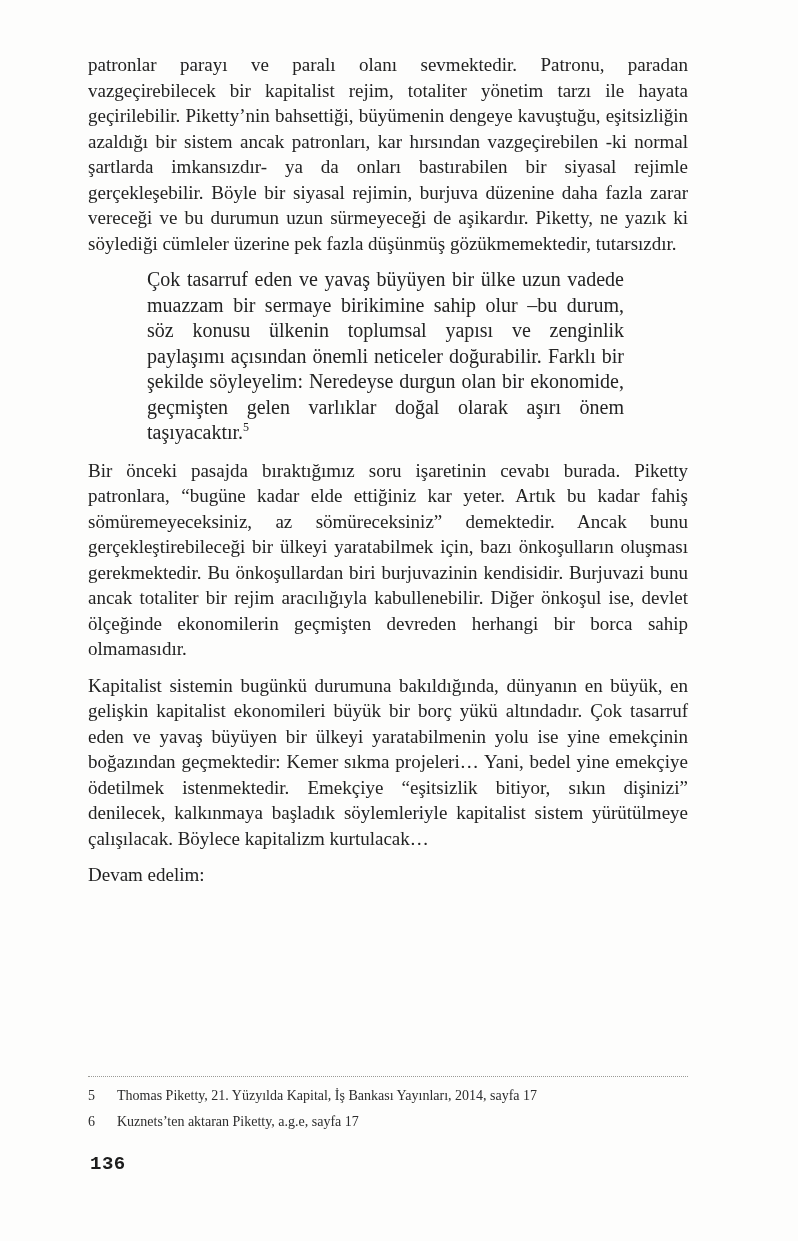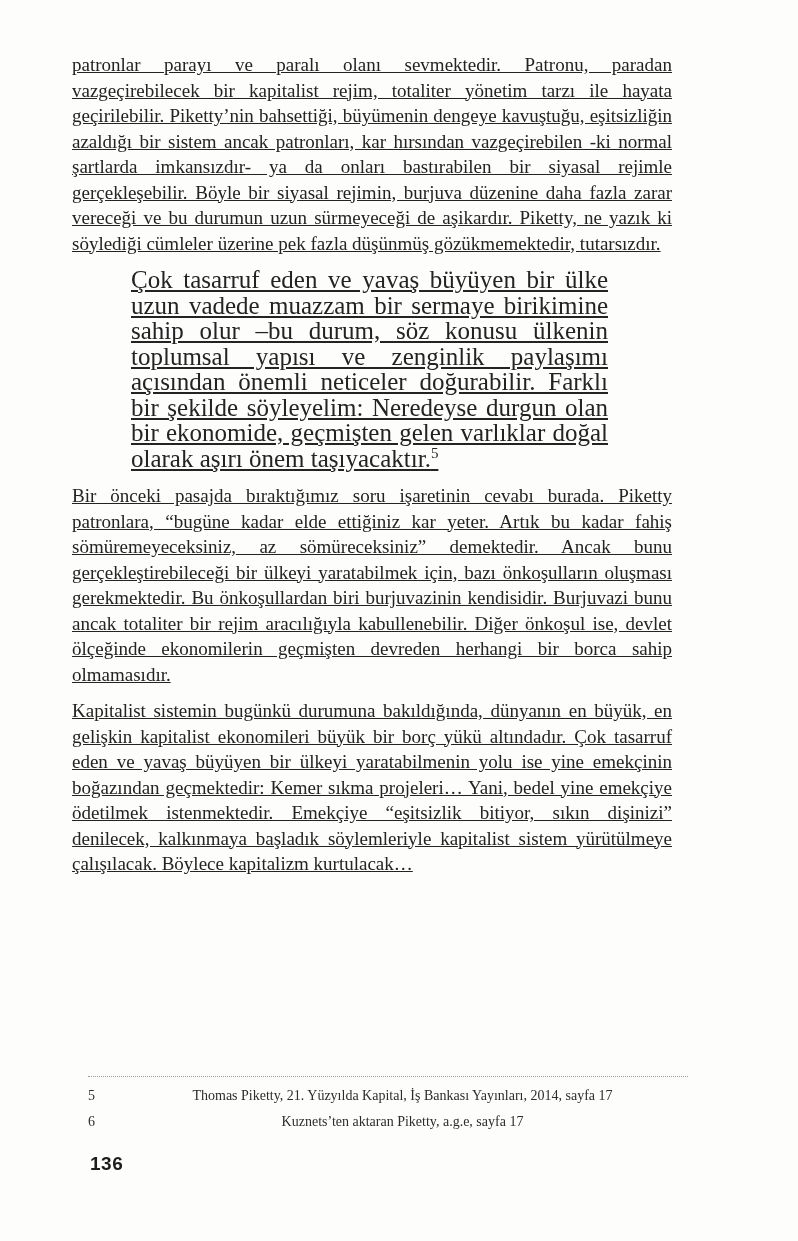--- a/index.html
+++ b/index.html
@@ -11,33 +11,32 @@
     position: relative;
     width: 798px;
     height: 1241px;
     background: #fdfdfc;
     color: #232323;
     font-family: "Liberation Serif", "DejaVu Serif", serif;
     overflow: hidden;
   }
   .text-block {
     position: absolute;
-    left: 72px;
+    left: 88px;
     top: 52px;
     width: 600px;
-    text-decoration: underline;
   }
   p.body {
     font-size: 19px;
     line-height: 25.5px;
     text-align: justify;
     margin: 0 0 11px 0;
   }
   blockquote.quote {
-    font-size: 25px;
+    font-size: 20px;
     line-height: 25.5px;
     text-align: justify;
     margin: 11px 64px 12px 59px;
     padding: 0;
   }
   .force-justify {
     text-align-last: justify;
   }
   sup.fn-ref {
     font-size: 0.6em;
@@ -60,27 +59,26 @@
     font-size: 14px;
     line-height: 26px;
     color: #2c2c2c;
   }
   .fn-num {
     flex: none;
     width: 29px;
   }
   .fn-text {
     flex: 1;
-    text-align: center;
   }
   .page-number {
     position: absolute;
     left: 90px;
     top: 1153px;
-    font-family: Liberation Sans, sans-serif;
+    font-family: Liberation Mono, monospace;
     font-weight: 700;
     font-size: 19px;
     letter-spacing: 0.5px;
     color: #1d1d1d;
   }
 </style>
 </head>
 <body>
 
 <div class="page">
@@ -88,20 +86,21 @@
   <main class="text-block">
 
     <p class="body">patronlar parayı ve paralı olanı sevmektedir. Patronu, paradan vazgeçirebilecek bir kapitalist rejim, totaliter yönetim tarzı ile hayata geçirilebilir. Piketty’nin bahsettiği, büyümenin dengeye kavuştuğu, eşitsizliğin azaldığı bir sistem ancak patronları, kar hırsından vazgeçirebilen -ki normal şartlarda imkansızdır- ya da onları bastırabilen bir siyasal rejimle gerçekleşebilir. Böyle bir siyasal rejimin, burjuva düzenine daha fazla zarar vereceği ve bu durumun uzun sürmeyeceği de aşikardır. Piketty, ne yazık ki söylediği cümleler üzerine pek fazla düşünmüş gözükmemektedir, tutarsızdır.</p>
 
     <blockquote class="quote"><span>Çok tasarruf eden ve yavaş büyüyen bir ülke uzun vadede muazzam bir sermaye birikimine sahip olur –bu durum, söz konusu ülkenin toplumsal yapısı ve zenginlik paylaşımı açısından önemli neticeler doğurabilir. Farklı bir şekilde söyleyelim: Neredeyse durgun olan bir ekonomide, geçmişten gelen varlıklar doğal olarak aşırı önem taşıyacaktır.</span><sup class="fn-ref">5</sup></blockquote>
 
     <p class="body">Bir önceki pasajda bıraktığımız soru işaretinin cevabı burada. Piketty patronlara, “bugüne kadar elde ettiğiniz kar yeter. Artık bu kadar fahiş sömüremeyeceksiniz, az sömüreceksiniz” demektedir. Ancak bunu gerçekleştirebileceği bir ülkeyi yaratabilmek için, bazı önkoşulların oluşması gerekmektedir. Bu önkoşullardan biri burjuvazinin kendisidir. Burjuvazi bunu ancak totaliter bir rejim aracılığıyla kabullenebilir. Diğer önkoşul ise, devlet ölçeğinde ekonomilerin geçmişten devreden herhangi bir borca sahip olmamasıdır.</p>
 
     <p class="body">Kapitalist sistemin bugünkü durumuna bakıldığında, dünyanın en büyük, en gelişkin kapitalist ekonomileri büyük bir borç yükü altındadır. Çok tasarruf eden ve yavaş büyüyen bir ülkeyi yaratabilmenin yolu ise yine emekçinin boğazından geçmektedir: Kemer sıkma projeleri… Yani, bedel yine emekçiye ödetilmek istenmektedir. Emekçiye “eşitsizlik bitiyor, sıkın dişinizi” denilecek, kalkınmaya başladık söylemleriyle kapitalist sistem yürütülmeye çalışılacak. Böylece kapitalizm kurtulacak…</p>
 
+    <p class="body">Devam edelim:</p>
 
 
 
   </main>
 
   <footer class="footnotes">
     <div class="fn-rule"></div>
 
     <div class="fn">
       <span class="fn-num">5</span>

